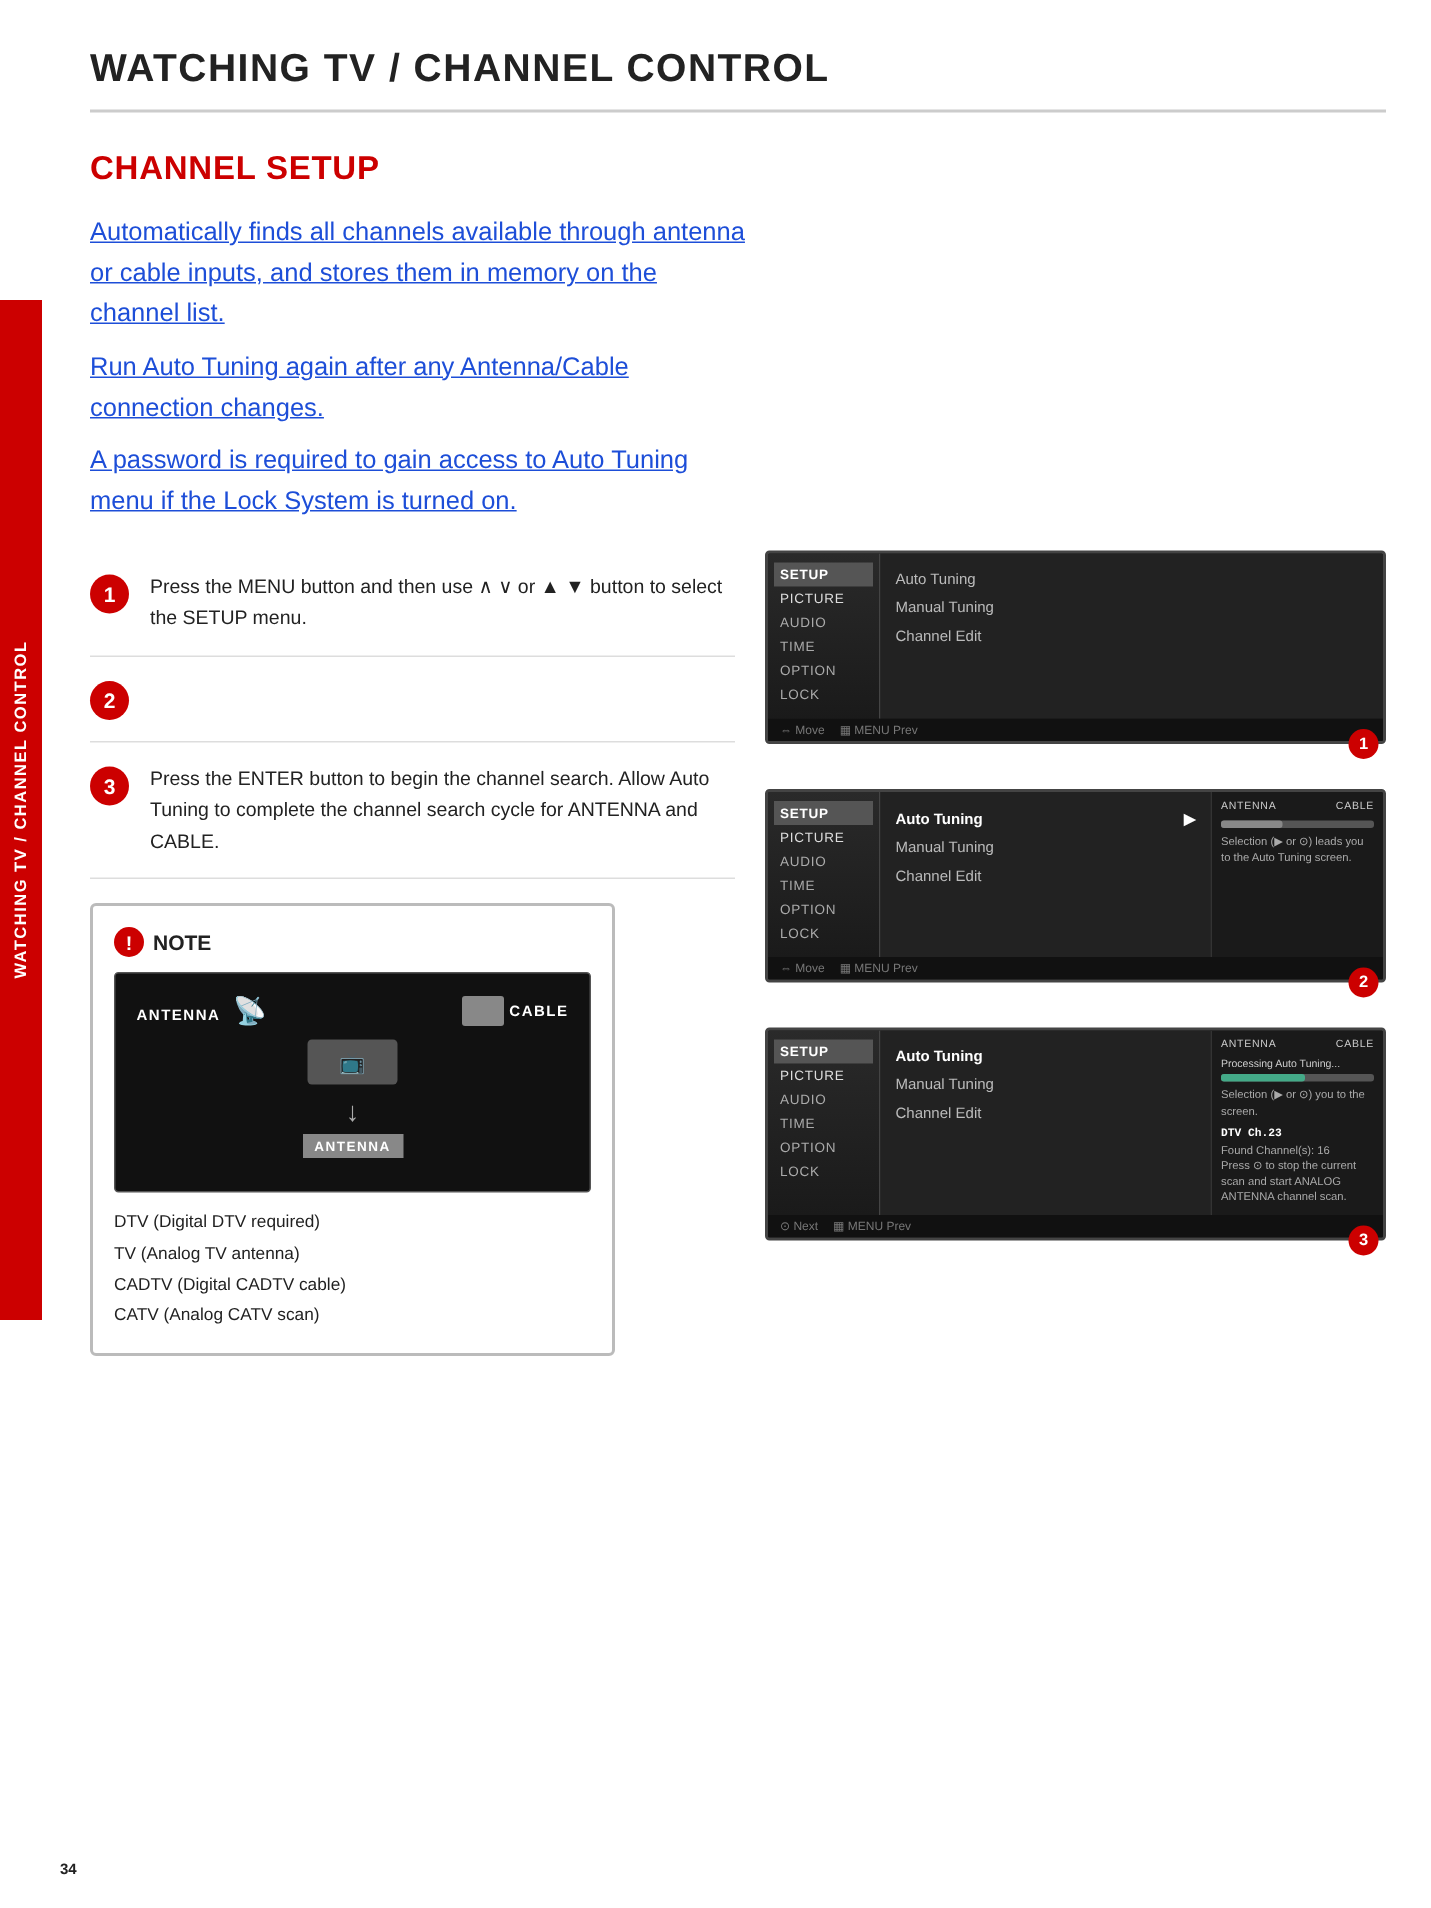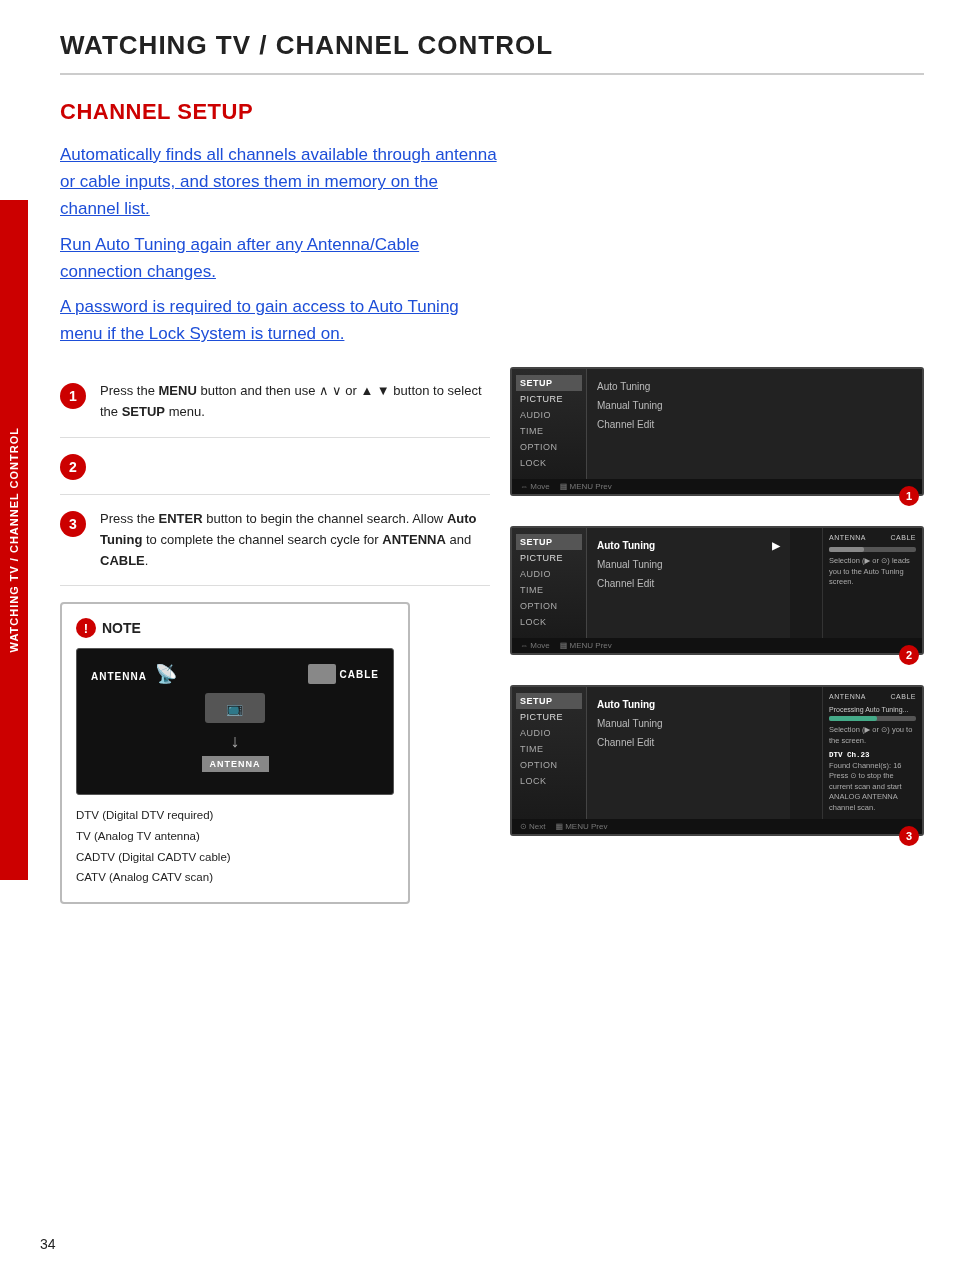--- a/index.html
+++ b/index.html
@@ -121,21 +121,21 @@
       flex-shrink: 0;
       margin-top: 2px;
     }
 
     .step-text {
       font-size: 13px;
       line-height: 1.6;
       color: #222;
     }
     .step-text strong {
-      font-weight: bold;
+      font-weight: normal;
     }
 
     
     .note-box {
       border: 2px solid #bbb;
       border-radius: 4px;
       padding: 14px;
       margin-top: 16px;
       max-width: 350px;
     }
@@ -302,25 +302,24 @@
       justify-content: center;
     }
 
     .screen-wrapper {
       position: relative;
       margin-bottom: 20px;
     }
 
     
     .screen-right-panel {
-      width: 100px;
+      width: 115px;
       background: #1a1a1a;
       border-left: 1px solid #333;
       padding: 6px;
-      margin-left: 32px;
     }
 
     .antenna-row {
       display: flex;
       justify-content: space-between;
       align-items: center;
       margin-bottom: 6px;
     }
 
     .ant-label {
@@ -353,22 +352,22 @@
     .panel-text strong {
       color: #fff;
       font-family: Liberation Mono, monospace;
     }
 
     
     .page-number {
       position: absolute;
       bottom: 20px;
       left: 40px;
-      font-size: 14px;
-      font-weight: normal;
+      font-size: 10px;
+      font-weight: bold;
       color: #222;
     }
   </style>
 </head>
 <body>
 
 <div class="side-tab">
   <span class="side-tab-text">WATCHING TV / CHANNEL CONTROL</span>
 </div>
 

